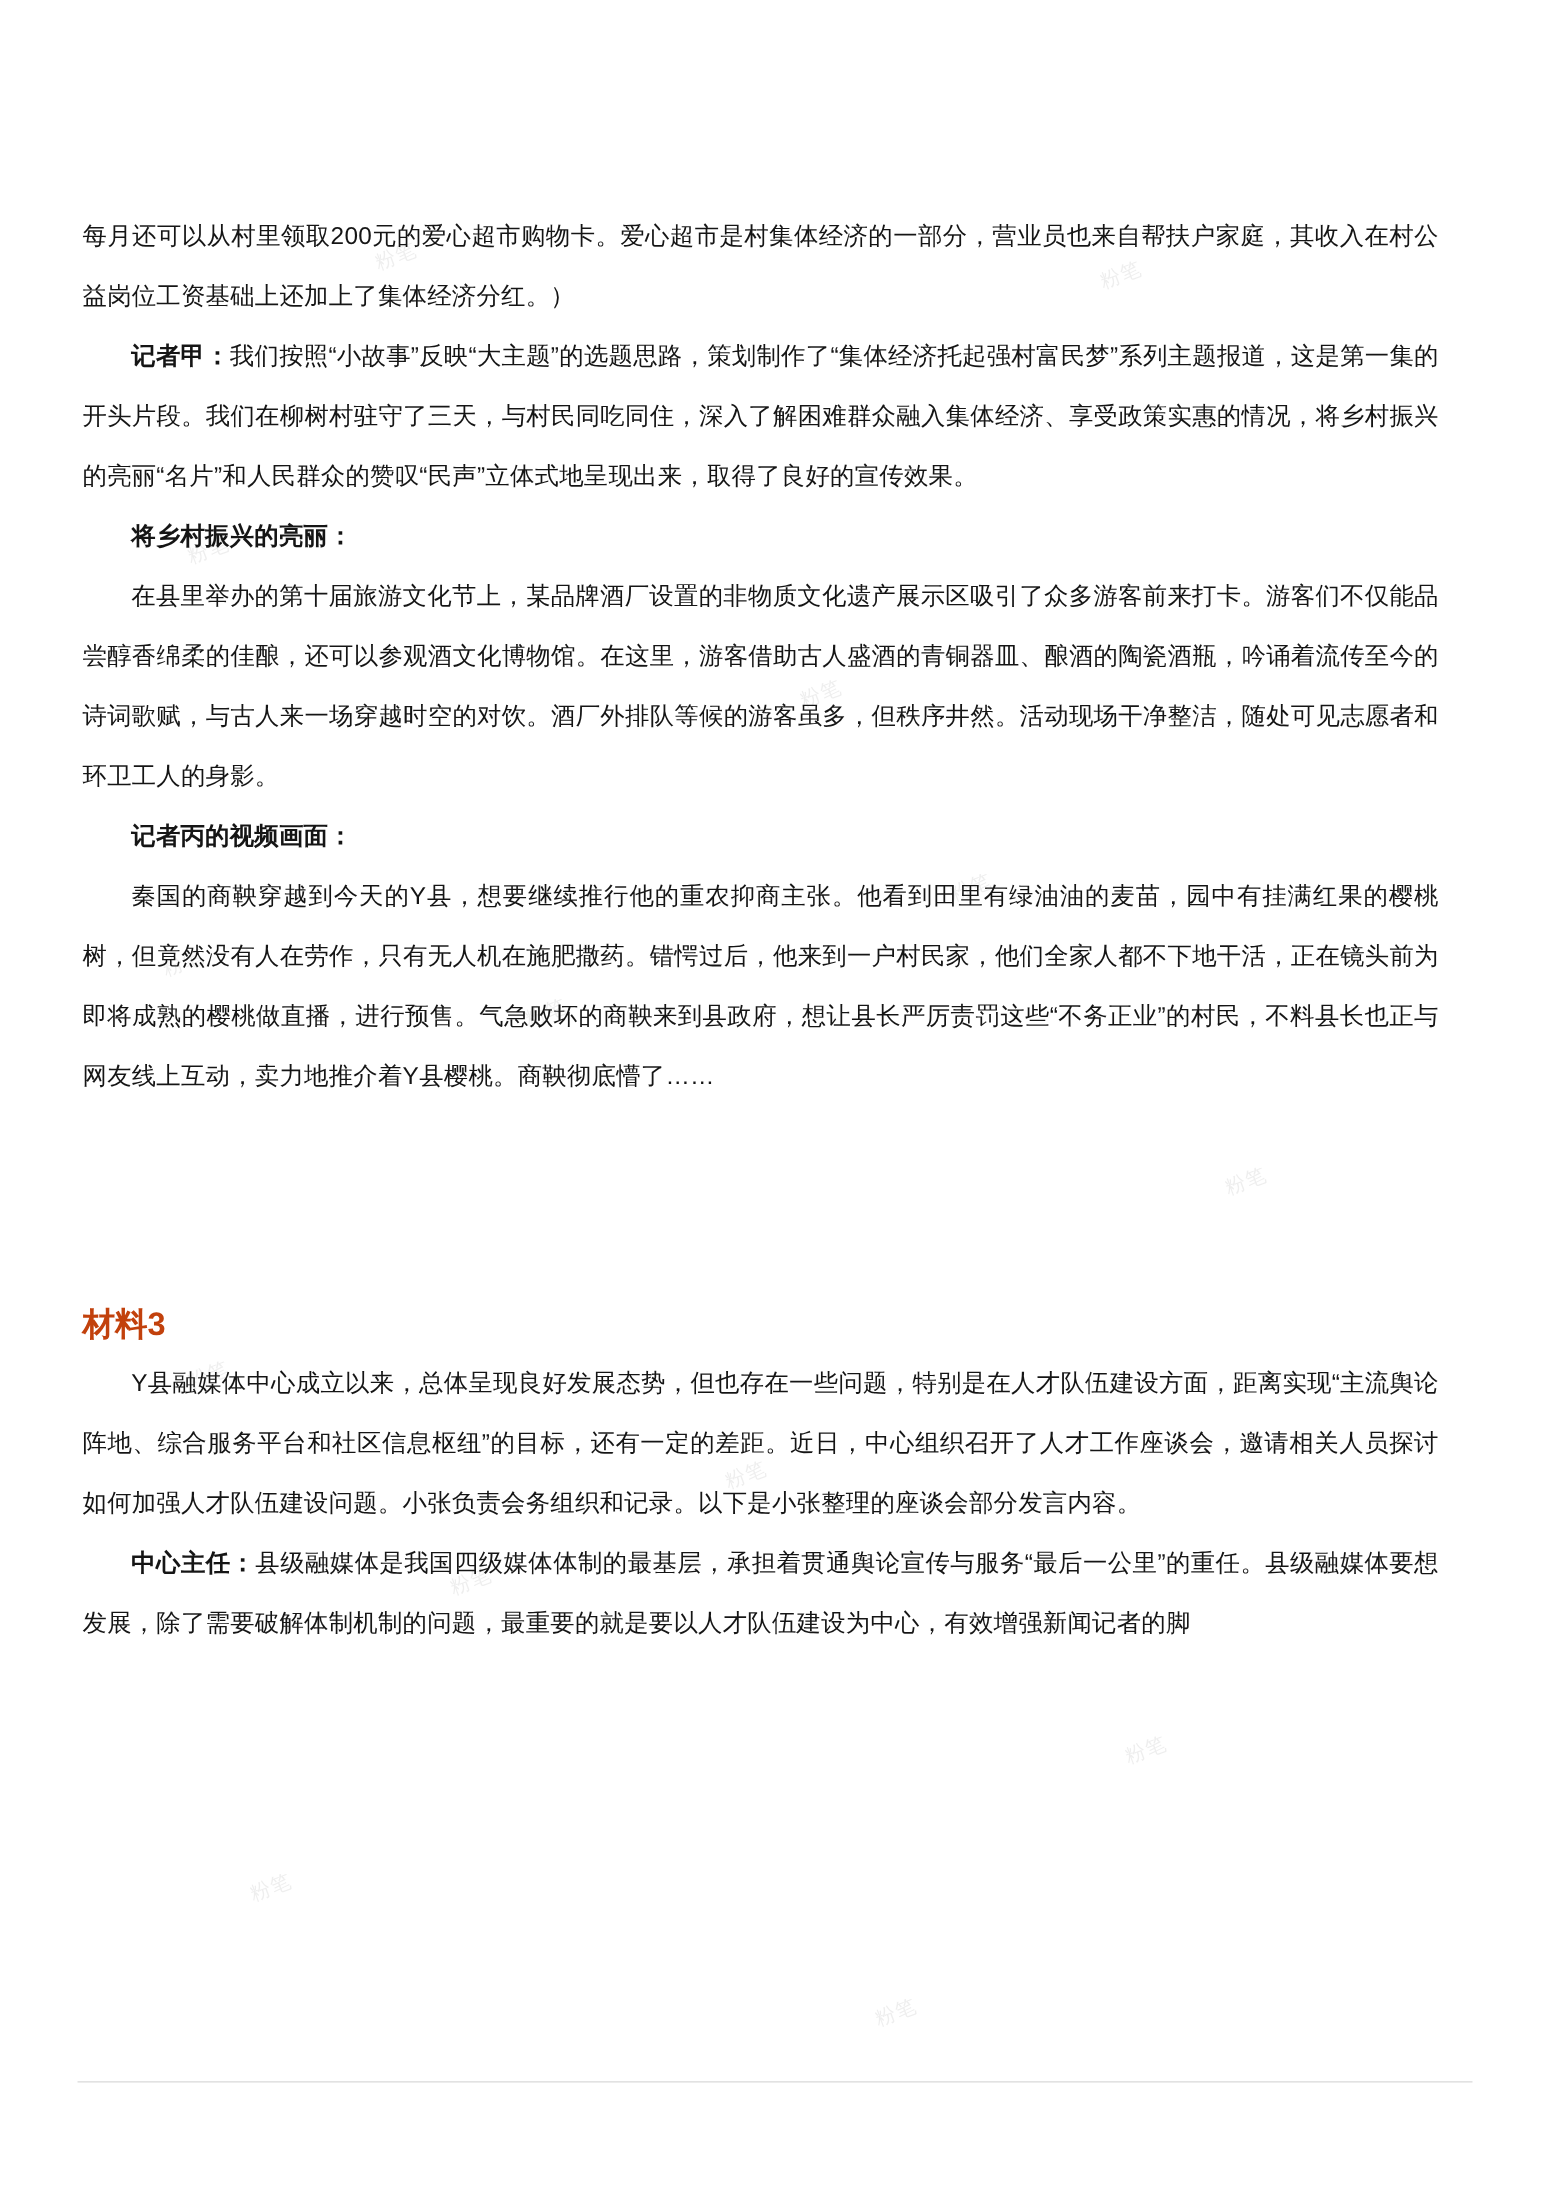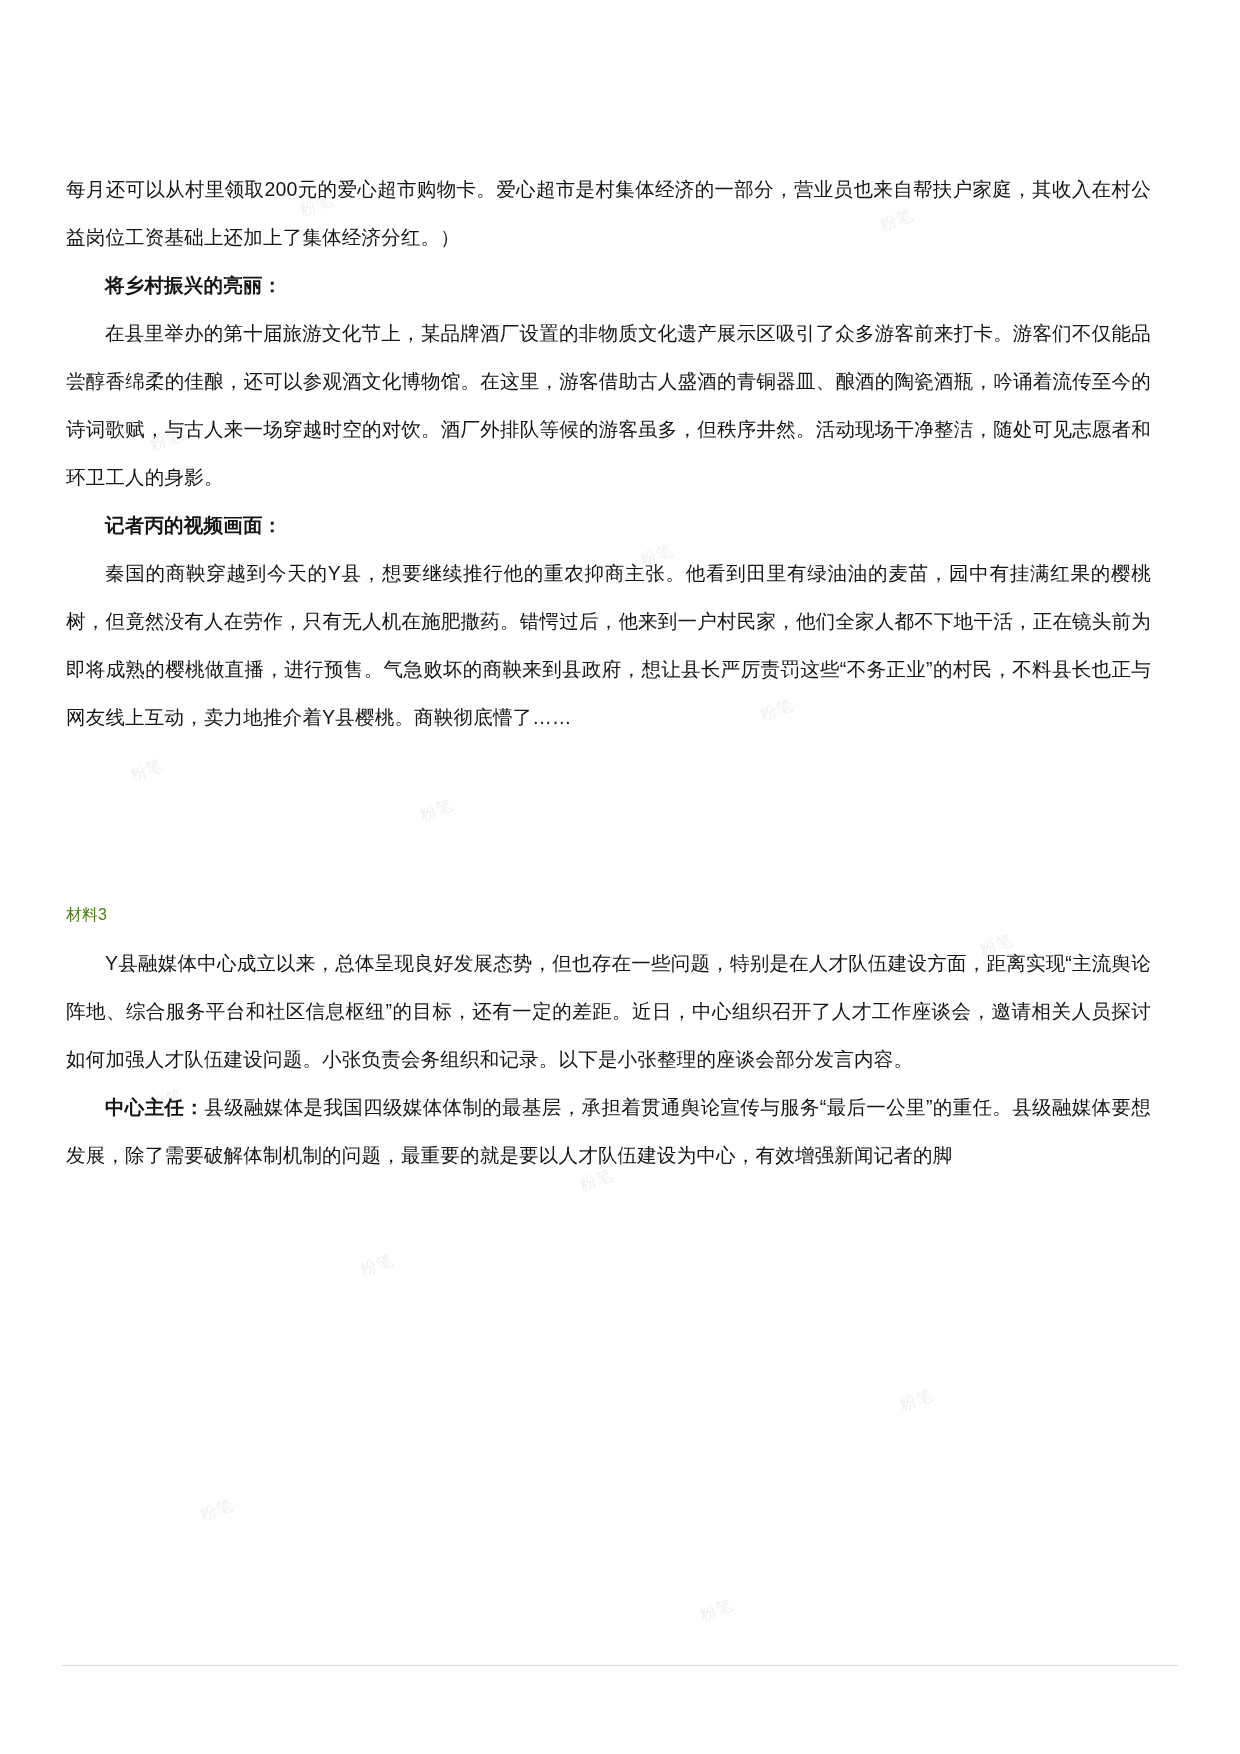--- a/index.html
+++ b/index.html
@@ -36,24 +36,24 @@
     text-indent: 2em;
   }
   .lead {
     font-weight: bold;
   }
   .section-gap {
     height: 150px;
   }
   .mat-title {
     margin: 0;
-    font-size: 16px;
+    font-size: 26px;
     line-height: 48px;
-    font-weight: normal;
-    color: #4d7c0f;
+    font-weight: bold;
+    color: #c2410c;
   }
   .footer-rule {
     position: absolute;
     left: 62px;
     right: 62px;
     bottom: 88px;
     height: 1px;
     background: #d9d9d9;
   }
   
@@ -87,20 +87,23 @@
   <div class="wm" style="left:900px; top:1390px;">粉笔</div>
   <div class="wm" style="left:200px; top:1500px;">粉笔</div>
   <div class="wm" style="left:700px; top:1600px;">粉笔</div>
 
   <div class="content">
 
     <p class="para">
       <span>每月还可以从村里领取200元的爱心超市购物卡。爱心超市是村集体经济的一部分，营业员也来自帮扶户家庭，其收入在村公益岗位工资基础上还加上了集体经济分红。）</span>
     </p>
 
+    <p class="para indent">
+      <span class="lead">记者甲：</span><span>我们按照“小故事”反映“大主题”的选题思路，策划制作了“集体经济托起强村富民梦”系列主题报道，这是第一集的开头片段。我们在柳树村驻守了三天，与村民同吃同住，深入了解困难群众融入集体经济、享受政策实惠的情况，将乡村振兴的亮丽“名片”和人民群众的赞叹“民声”立体式地呈现出来，取得了良好的宣传效果。</span>
+    </p>
 
     <p class="para indent">
       <span class="lead">将乡村振兴的亮丽：</span>
     </p>
 
     <p class="para indent">
       <span>在县里举办的第十届旅游文化节上，某品牌酒厂设置的非物质文化遗产展示区吸引了众多游客前来打卡。游客们不仅能品尝醇香绵柔的佳酿，还可以参观酒文化博物馆。在这里，游客借助古人盛酒的青铜器皿、酿酒的陶瓷酒瓶，吟诵着流传至今的诗词歌赋，与古人来一场穿越时空的对饮。酒厂外排队等候的游客虽多，但秩序井然。活动现场干净整洁，随处可见志愿者和环卫工人的身影。</span>
     </p>
 
 

